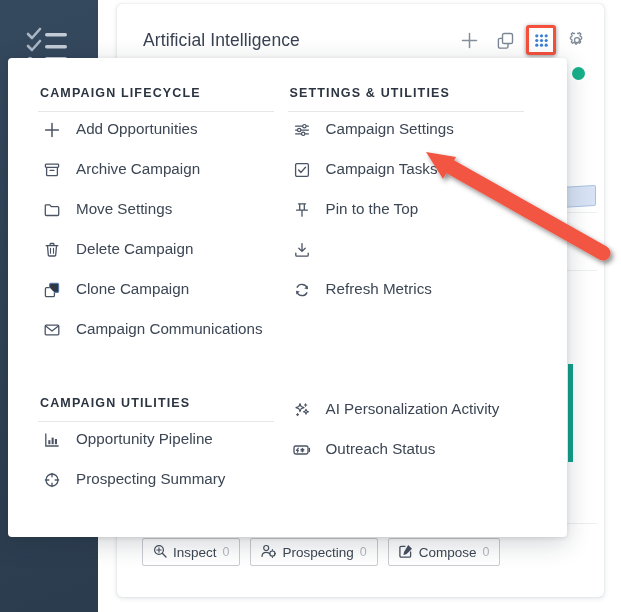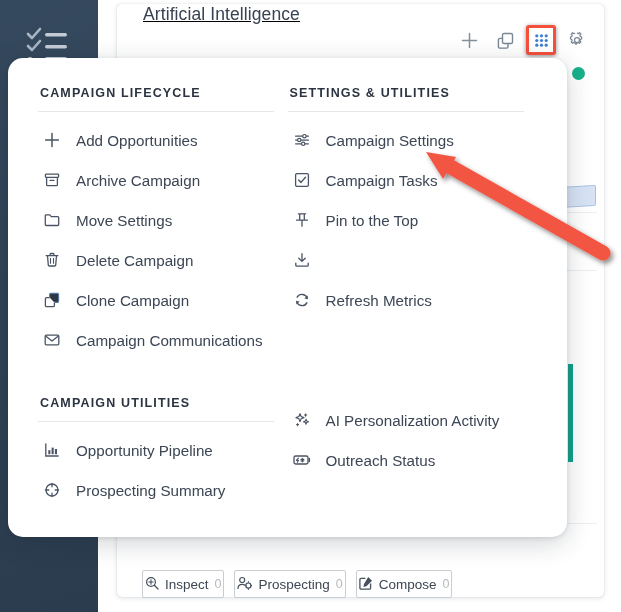--- a/index.html
+++ b/index.html
@@ -36,22 +36,22 @@
     width: 487px; height: 593px;
     background: #ffffff;
     border-radius: 5px;
     box-shadow: 0 1px 5px rgba(40,50,70,0.16), 0 0 1px rgba(40,50,70,0.22);
   }
   .card-header {
     position: absolute;
     left: 0; top: 0; right: 0;
     height: 72px;
     display: flex;
+    align-items: center;
     padding: 0 12px 0 26px;
-    text-decoration: underline;
   }
   .card-title {
     font-size: 17.5px;
     color: #384252;
     letter-spacing: .1px;
     white-space: nowrap;
   }
   .header-actions {
     margin-left: auto;
     display: flex;
@@ -103,46 +103,45 @@
 
   
   .chip-row {
     position: absolute;
     left: 25px; top: 534px;
     display: flex;
     gap: 10px;
   }
   .chip {
     height: 28px;
-    padding: 0 2px;
+    padding: 0 10px;
     display: flex;
     align-items: center;
     gap: 6px;
     background: #ffffff;
     border: 1px solid #c9ccd1;
     border-radius: 2px;
     font-size: 13.5px;
     color: #3d4653;
     cursor: pointer;
     white-space: nowrap;
-    margin-top: 32px;
   }
   .chip .count {
     color: #b4b9c0;
     font-size: 12.5px;
   }
   .chip svg { flex: none; }
 
   
   .menu {
     position: absolute;
     left: 8px; top: 58px;
     width: 559px; height: 479px;
     background: #ffffff;
-    border-radius: 15px;
+    border-radius: 4px;
     box-shadow: 0 6px 26px rgba(25,35,50,0.20), 0 1px 4px rgba(25,35,50,0.13);
     padding: 28px 30px 0 30px;
     display: flex;
     gap: 0;
   }
   .col { width: 262px; }
   .col.right { margin-left: 0; }
 
   .sec-head {
     font-size: 12.5px;
@@ -153,21 +152,20 @@
   }
   .sec-rule {
     margin-top: 11px;
     height: 1px;
     background: #e6e7e9;
     width: 236px;
   }
   .menu-list { margin-top: 8px; }
   .mi {
     display: flex;
-    align-items: center;
     gap: 14px;
     height: 40px;
     color: #3c4654;
     font-size: 15.2px;
     cursor: pointer;
     padding-left: 4px;
     white-space: nowrap;
   }
   .mi .mi-ico {
     width: 20px; height: 20px;

